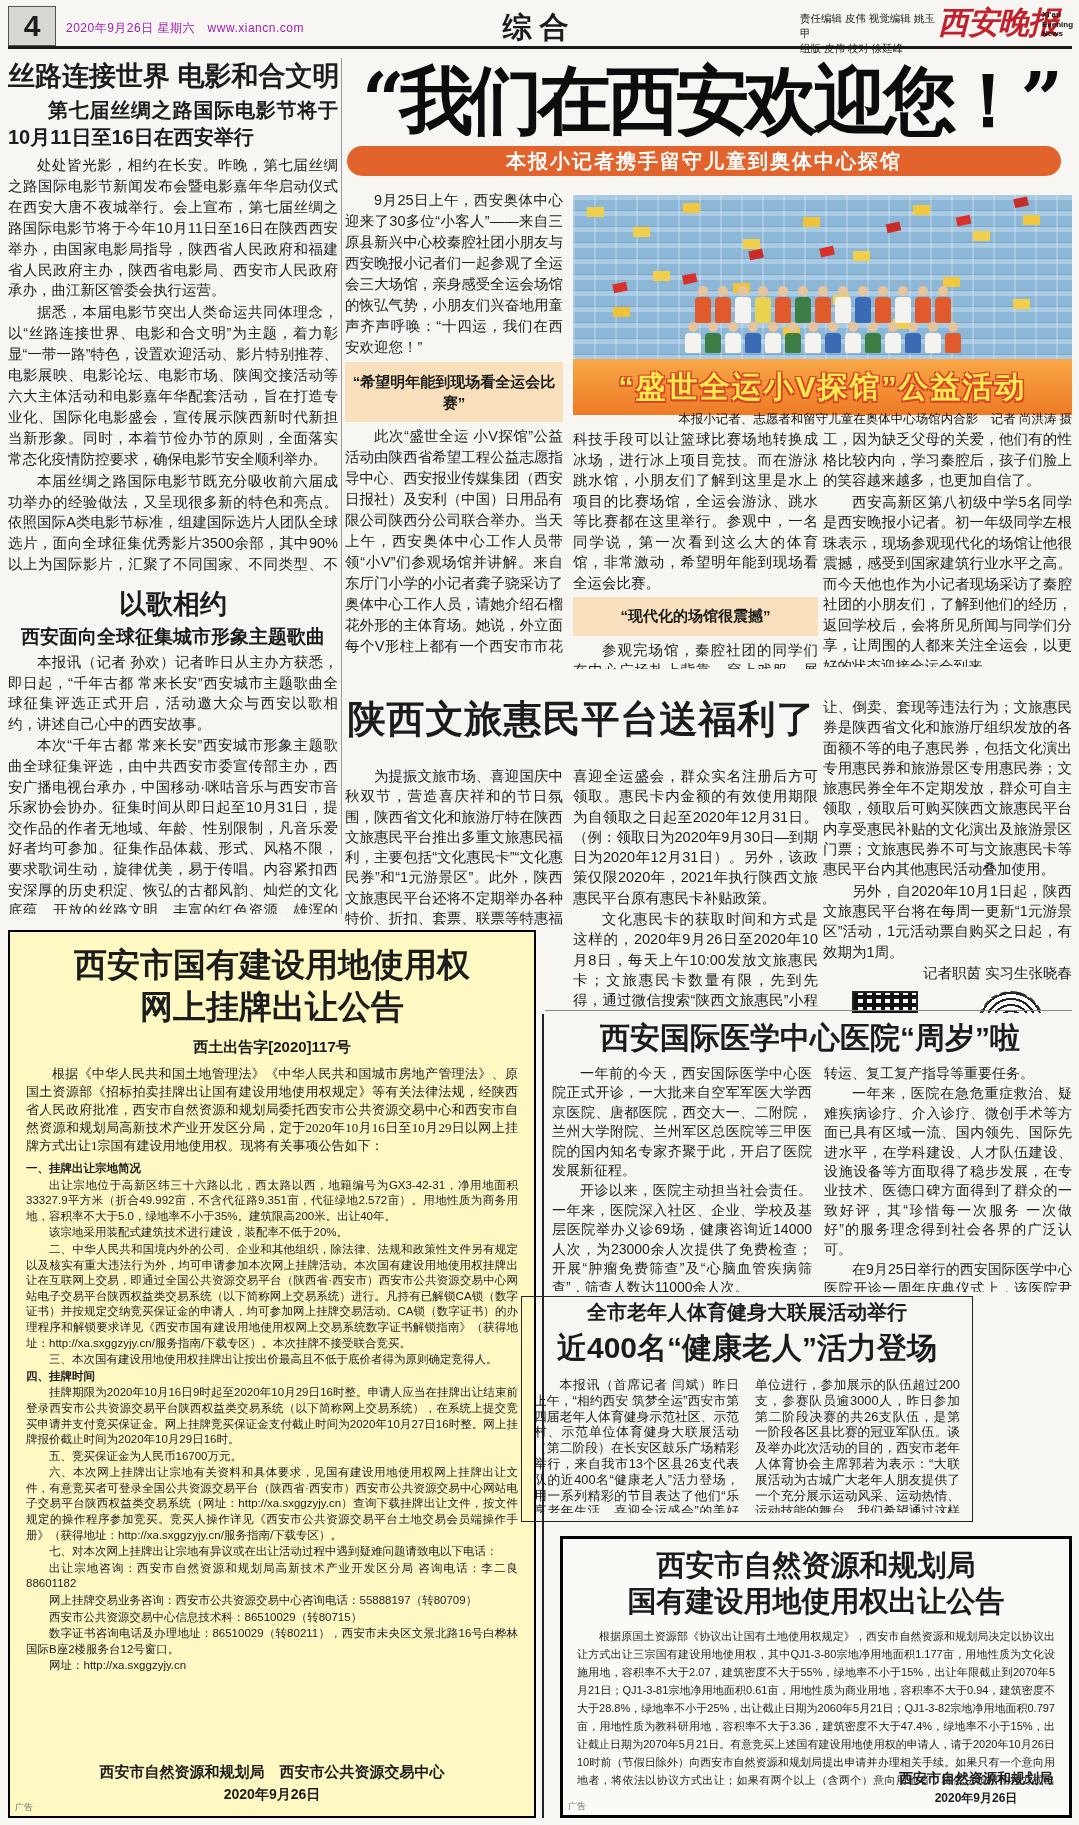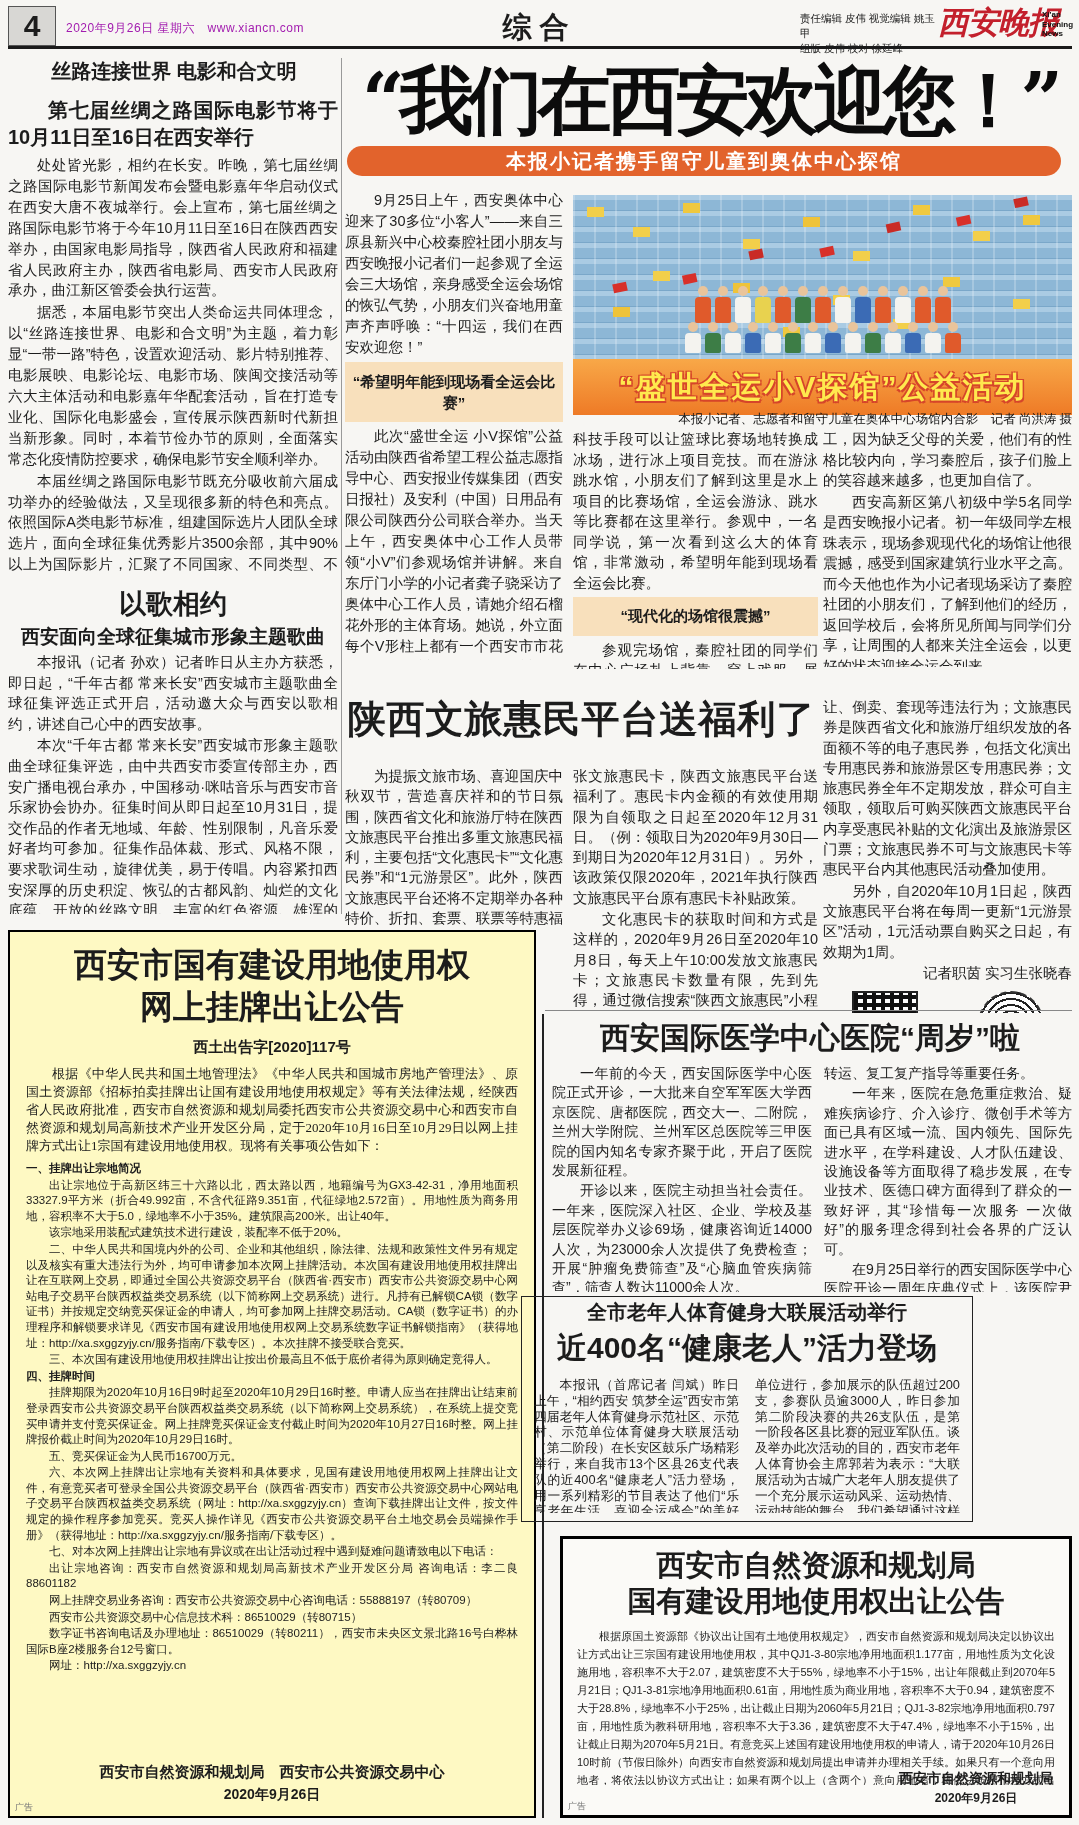--- a/index.html
+++ b/index.html
@@ -16,21 +16,21 @@
   .pageno{left:8px;top:6px;width:46px;height:38px;background:#d8d7d4;border:1px solid #555;
           font:bold 30px/38px "Liberation Sans",sans-serif;text-align:center}
   .dateline{left:66px;top:20px;font-size:12px;color:#a21caf;letter-spacing:.5px}
   .sectionname{left:0;right:0;top:8px;text-align:center;font-size:29px;font-weight:bold;letter-spacing:8px}
   .credits{left:800px;top:11px;width:140px;font-size:10.5px;line-height:15px;color:#222}
   .logo-cn{left:938px;top:2px;font:bold italic 31px/40px "DejaVu Serif",serif;color:#c3202c;letter-spacing:-1px}
   .logo-en{left:1042px;top:10px;font-size:8px;line-height:9.5px;color:#111;font-weight:bold}
   .hrule{left:8px;top:46px;width:1064px;height:3px;background:#1a1a1a}
 
   
-  .a1-title{left:8px;top:58px;width:332px;text-align:center;font-size:20px;font-weight:bold;white-space:nowrap}
+  .a1-title{left:8px;top:58px;width:332px;font-size:27px;font-weight:bold;white-space:nowrap}
   .a1-sub{left:8px;top:97px;width:330px;font-size:20px;line-height:27px;font-weight:bold;text-indent:2em;text-align:justify}
   .a1-body{left:8px;top:155px;width:330px;height:420px;font-size:14.5px;line-height:20.9px}
   .a2-title{left:8px;top:586px;width:330px;text-align:center;font-size:27px;font-weight:bold}
   .a2-sub{left:8px;top:624px;width:330px;text-align:center;font-size:19px;font-weight:bold}
   .a2-body{left:8px;top:652px;width:330px;height:262px;font-size:14.5px;line-height:20.6px}
   .vrule1{left:341px;top:58px;width:1px;height:856px;background:#999}
 
   
   .f-headline{left:348px;top:58px;width:724px;height:84px;text-align:center;
               font-family:"DejaVu Serif","Liberation Serif",serif;font-weight:bold;
@@ -299,21 +299,21 @@
 <div class="abs f-colC clip">
     <p class="para">工，因为缺乏父母的关爱，他们有的性格比较内向，学习秦腔后，孩子们脸上的笑容越来越多，也更加自信了。</p>
     <p class="para indent">西安高新区第八初级中学5名同学是西安晚报小记者。初一年级同学左根珠表示，现场参观现代化的场馆让他很震撼，感受到国家建筑行业水平之高。而今天他也作为小记者现场采访了秦腔社团的小朋友们，了解到他们的经历，返回学校后，会将所见所闻与同学们分享，让周围的人都来关注全运会，以更好的状态迎接全运会到来。</p>
   </div>
 
 <div class="abs wl-headline">陕西文旅惠民平台送福利了</div>
 <div class="abs wl-colA clip">
     <p class="para indent">为提振文旅市场、喜迎国庆中秋双节，营造喜庆祥和的节日氛围，陕西省文化和旅游厅特在陕西文旅惠民平台推出多重文旅惠民福利，主要包括“文化惠民卡”“文化惠民券”和“1元游景区”。此外，陕西文旅惠民平台还将不定期举办各种特价、折扣、套票、联票等特惠福利。</p>
   </div>
 <div class="abs wl-colB clip">
-    <p class="para">张文旅惠民卡，陕西文旅惠民平台送福利了。惠民卡内金额的有效使用期限为自领取之日起至2020年12月31日。（例：领取日为2020年9月30日—到期日为2020年12月31日）。另外，该政策仅限2020年，2021年执行陕西文旅惠民平台原有惠民卡补贴政策。</p>
+    <p class="para">喜迎全运盛会，群众实名注册后方可领取。惠民卡内金额的有效使用期限为自领取之日起至2020年12月31日。（例：领取日为2020年9月30日—到期日为2020年12月31日）。另外，该政策仅限2020年，2021年执行陕西文旅惠民平台原有惠民卡补贴政策。</p>
     <p class="para indent">文化惠民卡的获取时间和方式是这样的，2020年9月26日至2020年10月8日，每天上午10:00发放文旅惠民卡；文旅惠民卡数量有限，先到先得，通过微信搜索“陕西文旅惠民”小程序或点击“陕西文旅惠民”公众号底部“点我购票”栏，通过首页进入“文旅惠民卡”专区，在规定时间内即可参与申领。</p>
   </div>
 <div class="abs wl-colC clip">
   <div>
       <p class="para">让、倒卖、套现等违法行为；文旅惠民券是陕西省文化和旅游厅组织发放的各面额不等的电子惠民券，包括文化演出专用惠民券和旅游景区专用惠民券；文旅惠民券全年不定期发放，群众可自主领取，领取后可购买陕西文旅惠民平台内享受惠民补贴的文化演出及旅游景区门票；文旅惠民券不可与文旅惠民卡等惠民平台内其他惠民活动叠加使用。</p>
       <p class="para indent">另外，自2020年10月1日起，陕西文旅惠民平台将在每周一更新“1元游景区”活动，1元活动票自购买之日起，有效期为1周。</p>
       <p class="para pright">记者职茵 实习生张晓春</p>
     </div>
   <div class="qr-row">
     <div class="qr-item">

